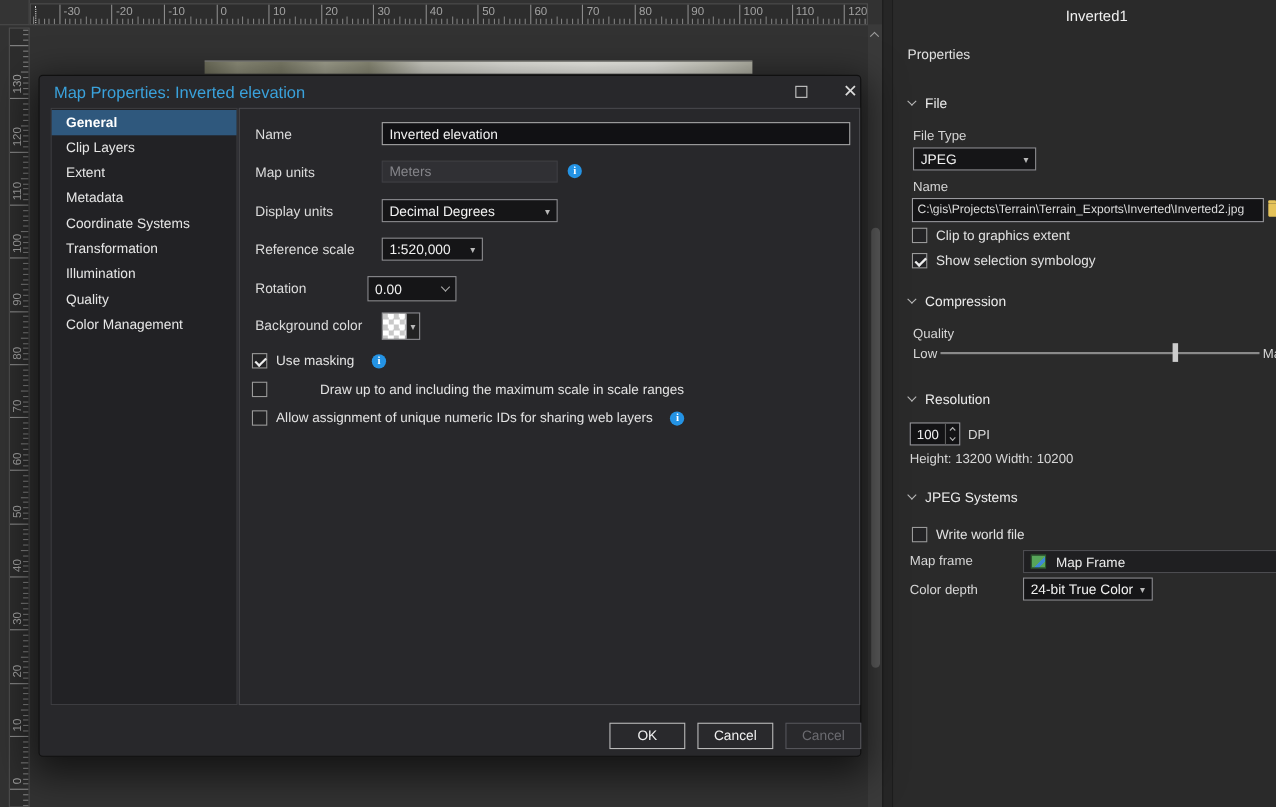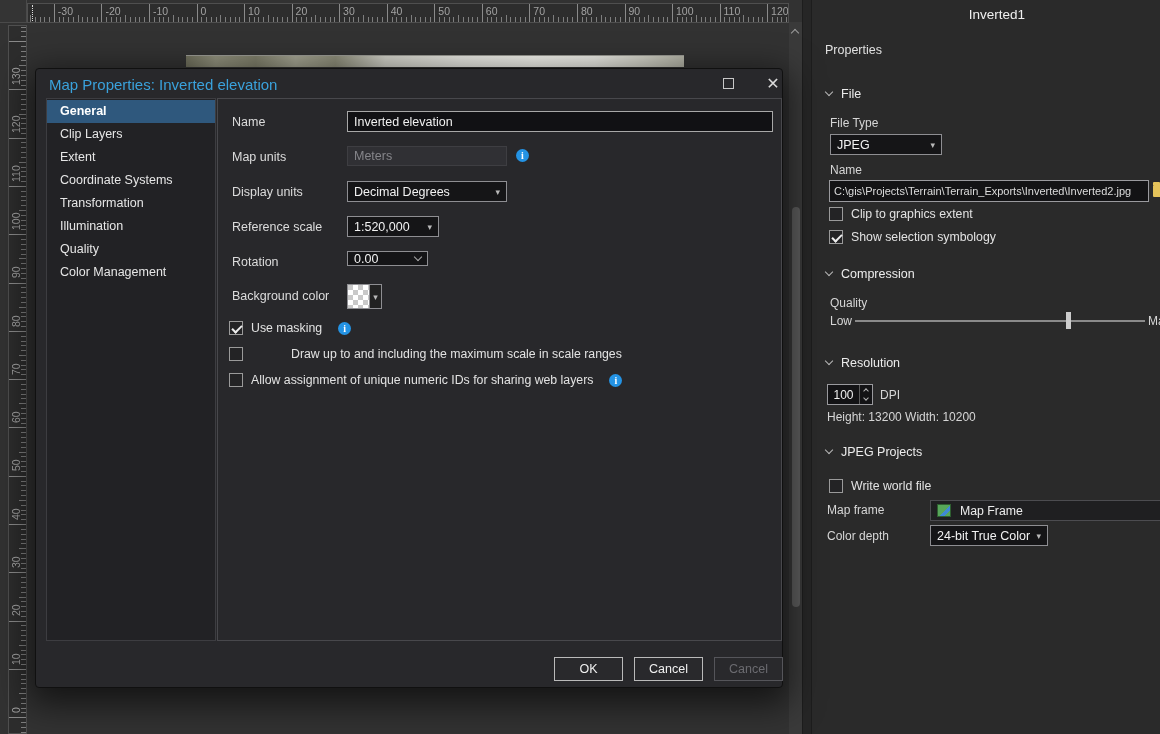--- a/index.html
+++ b/index.html
@@ -478,21 +478,21 @@
     <span class="spin-btns">
       <span class="spin-chev up"></span>
       <span class="spin-chev down"></span>
     </span>
   </div>
   <div class="rp-label" style="left:68px; top:388px;">DPI</div>
   <div class="rp-label" style="left:15px; top:410px;">Height: 13200 Width: 10200</div>
 
   <div class="section-header" style="top:445px;">
     <span class="chev-down"></span>
-    <span>JPEG Projects</span>
+    <span>JPEG Systems</span>
   </div>
   <div class="cbrow" style="left:17px; top:479px;">
     <span class="checkbox"></span>
     <span class="cb-label">Write world file</span>
   </div>
   <div class="rp-label" style="left:15px; top:503px;">Map frame</div>
   <div class="mapframe-field">
     <span class="mapframe-icon"></span>
     <span>Map Frame</span>
   </div>
@@ -505,20 +505,21 @@
 
 <div class="dialog">
   <div class="dlg-title">Map Properties: Inverted elevation</div>
   <div class="dlg-restore"></div>
   <div class="dlg-close">✕</div>
 
   <div class="dlg-sidebar">
       <div class="side-item selected">General</div>
       <div class="side-item">Clip Layers</div>
       <div class="side-item">Extent</div>
+      <div class="side-item">Metadata</div>
       <div class="side-item">Coordinate Systems</div>
       <div class="side-item">Transformation</div>
       <div class="side-item">Illumination</div>
       <div class="side-item">Quality</div>
       <div class="side-item">Color Management</div>
     </div>
 
   <div class="dlg-content">
     <div class="form-label" style="left:14px; top:16px;">Name</div>
     <input class="txt-input" style="left: 129px; top: 12px; width: 426px; height: 21px;" value="Inverted elevation">
@@ -533,21 +534,21 @@
       <span class="arrow">▾</span>
     </div>
 
     <div class="form-label" style="left:14px; top:121px;">Reference scale</div>
     <div class="dd" style="position:absolute; left:129px; top:117px; width:92px; height:21px;">
       <span>1:520,000</span>
       <span class="arrow">▾</span>
     </div>
 
     <div class="form-label" style="left:14px; top:156px;">Rotation</div>
-    <div class="dd" style="position:absolute; left:129px; top:152px; width:81px; height:15px;">
+    <div class="dd" style="position:absolute; left:116px; top:152px; width:81px; height:23px;">
       <span>0.00</span>
       <span class="combo-chev"></span>
     </div>
 
     <div class="form-label" style="left:14px; top:190px;">Background color</div>
     <div class="swatch-box">
       <span class="swatch"></span>
       <span class="swatch-arrow">▾</span>
     </div>
 

